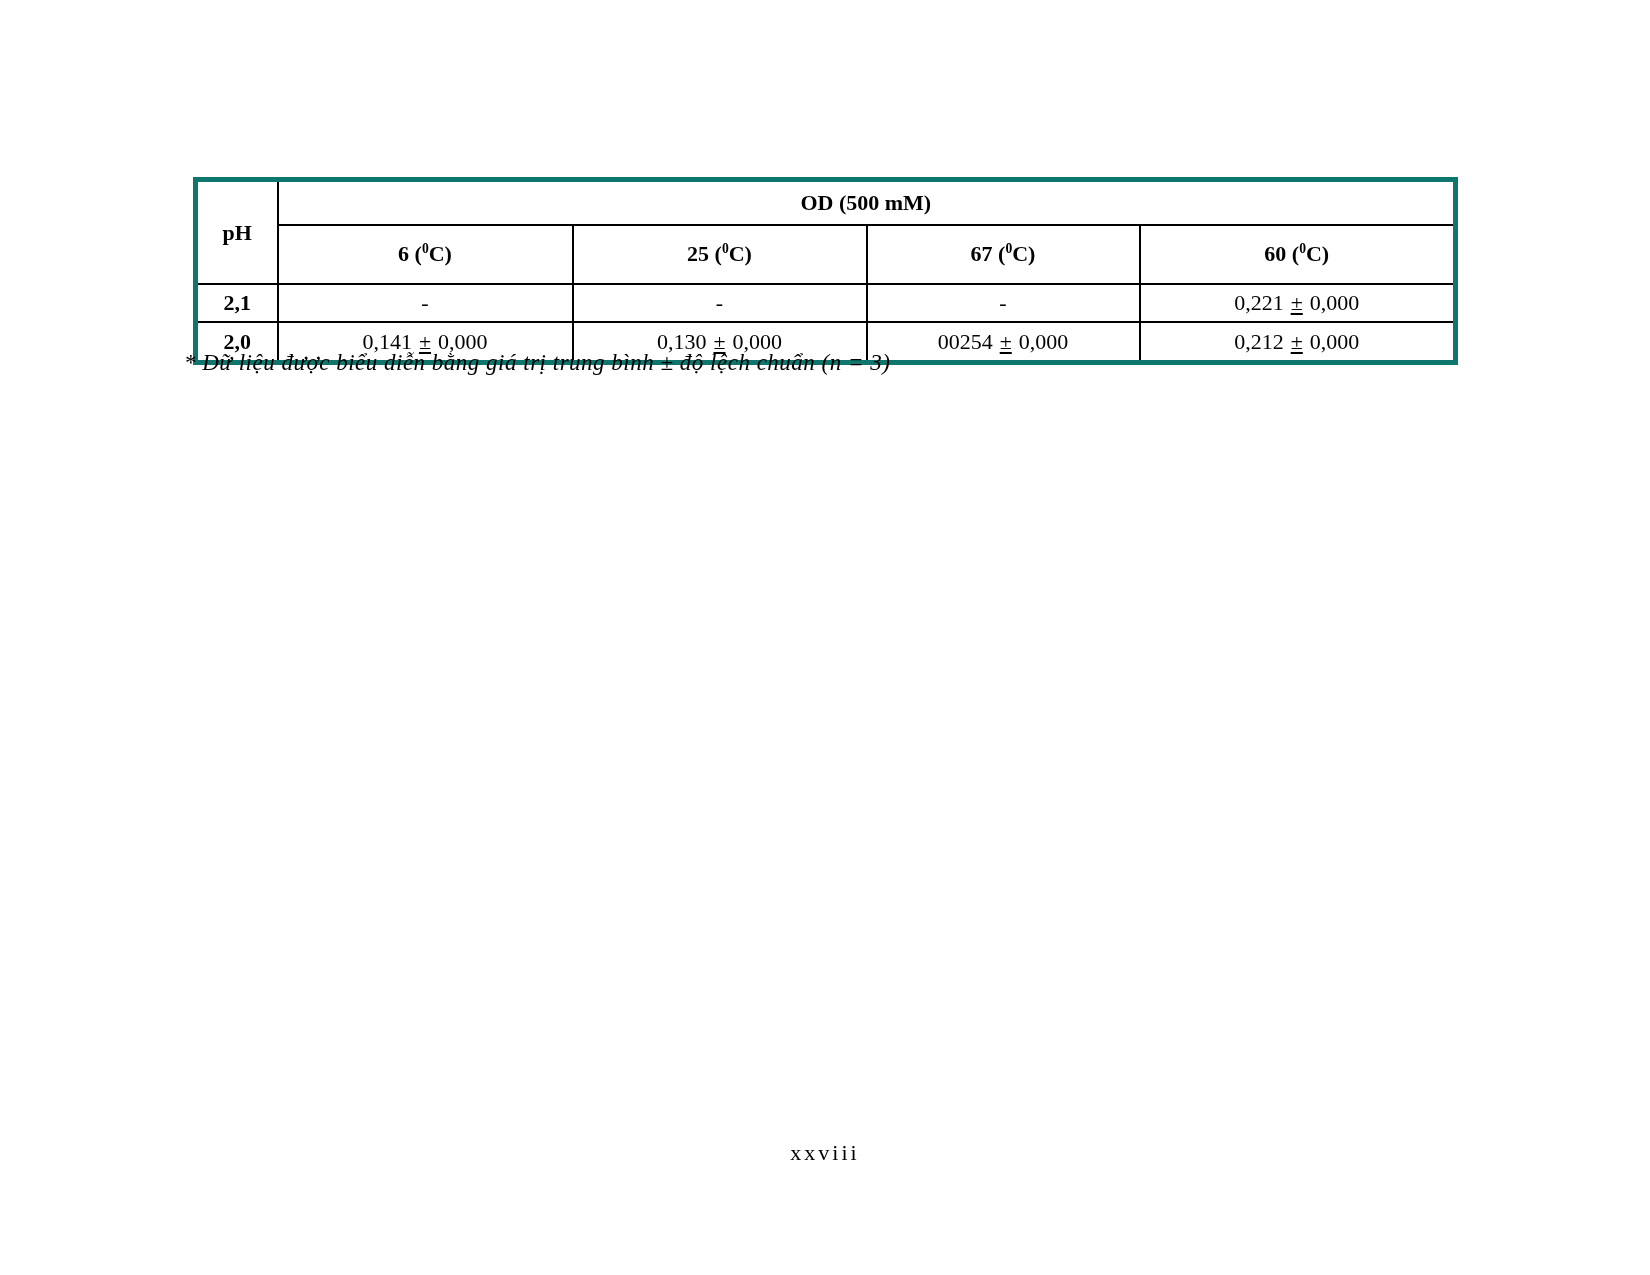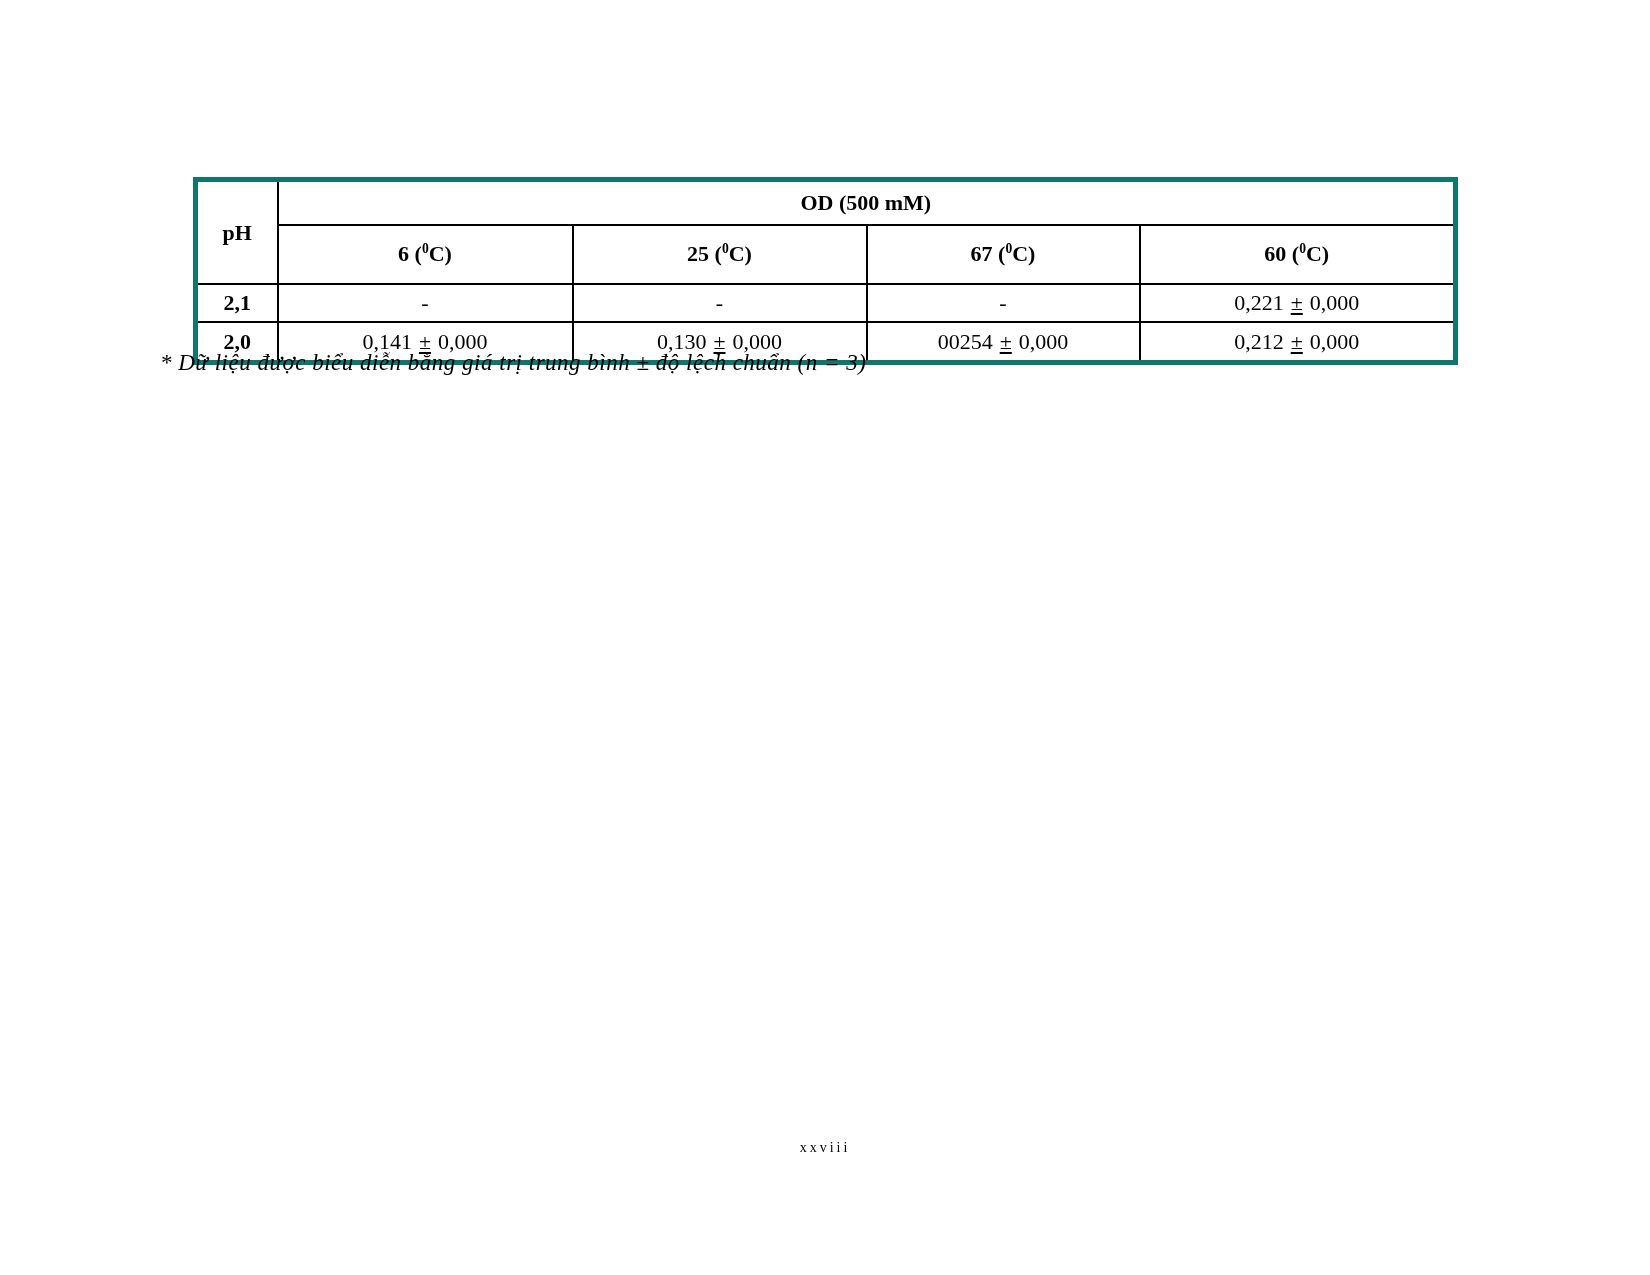--- a/index.html
+++ b/index.html
@@ -52,34 +52,34 @@
   .pm {
     text-decoration: underline;
     text-underline-offset: 3px;
     margin: 0 7px;
   }
   .pm:empty { margin: 0; }
 
   
   .footnote {
     position: absolute;
-    left: 160px; top: 350px;
+    left: 184px; top: 350px;
     font-style: italic;
     font-size: 23px;
     letter-spacing: 0.5px;
     white-space: nowrap;
   }
 
   
   .pagenum {
     position: absolute;
     left: 0; top: 1140px;
     width: 100%;
     text-align: center;
-    font-size: 14px;
+    font-size: 22px;
     letter-spacing: 3px;
   }
 </style>
 </head>
 <body>
 
 <div class="page">
 
   <table class="data">
     <colgroup>

